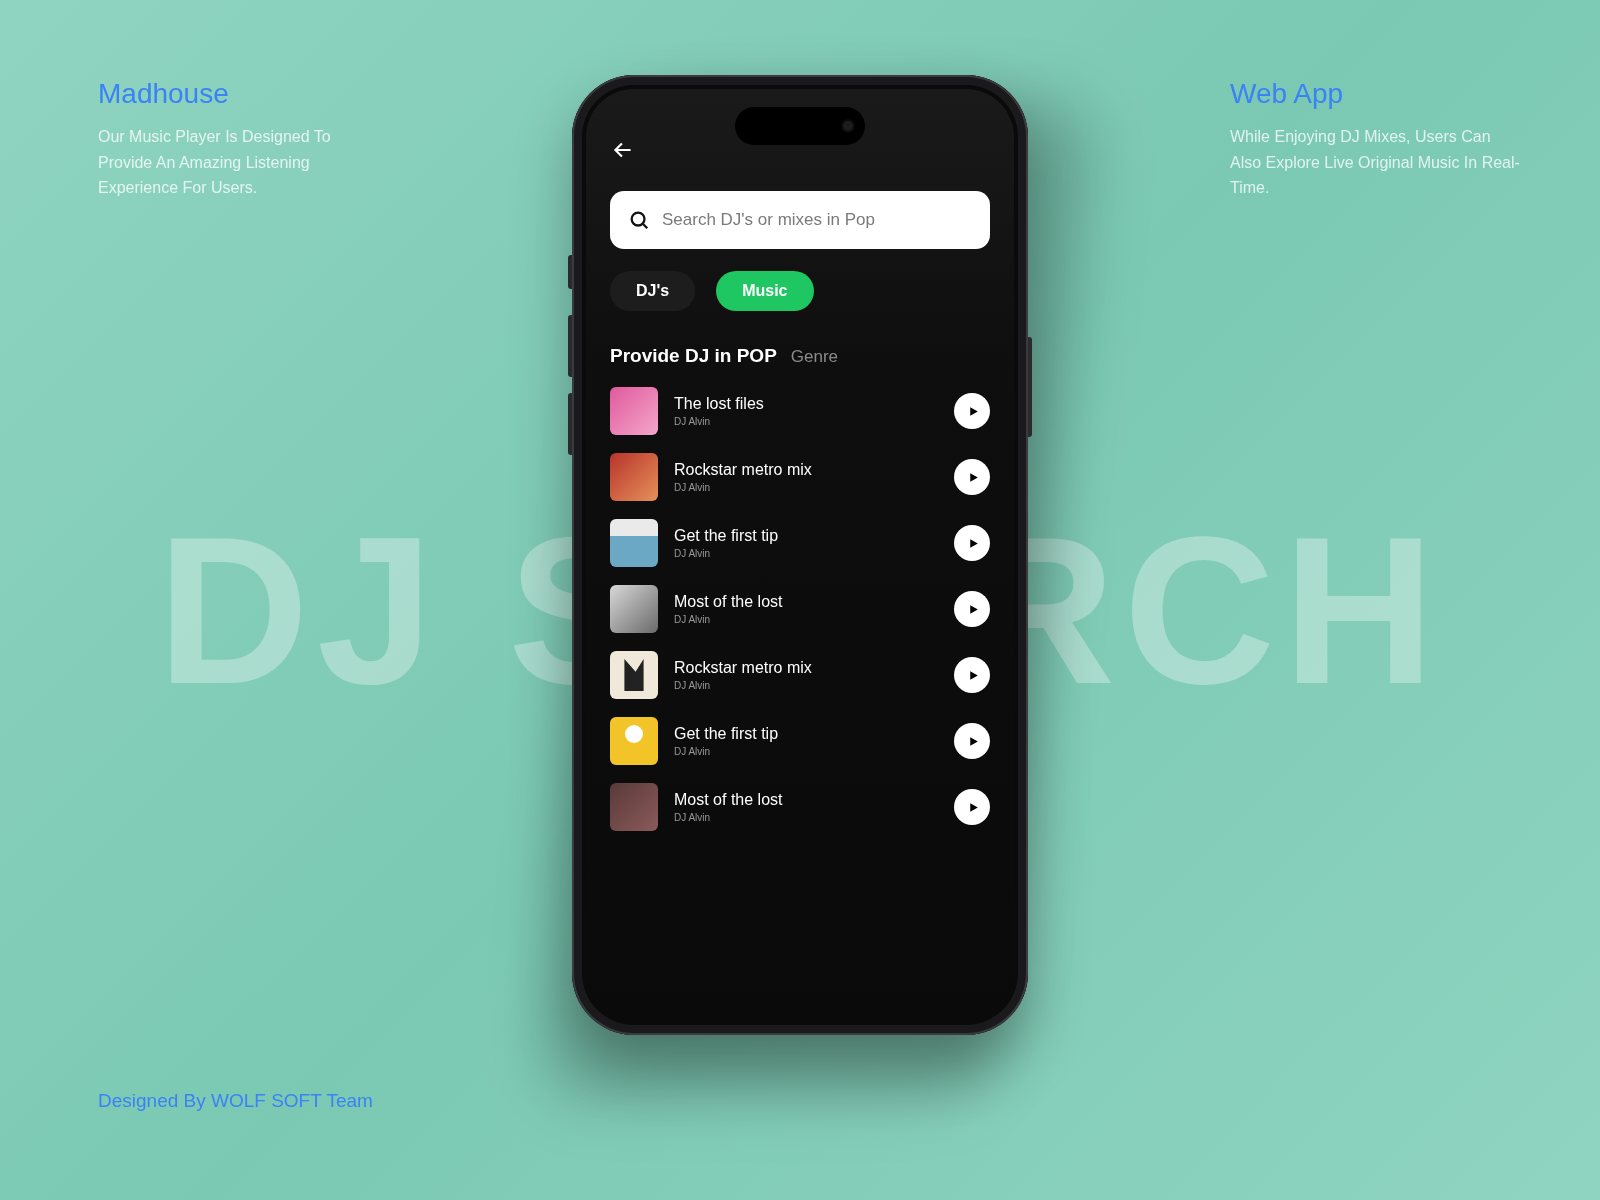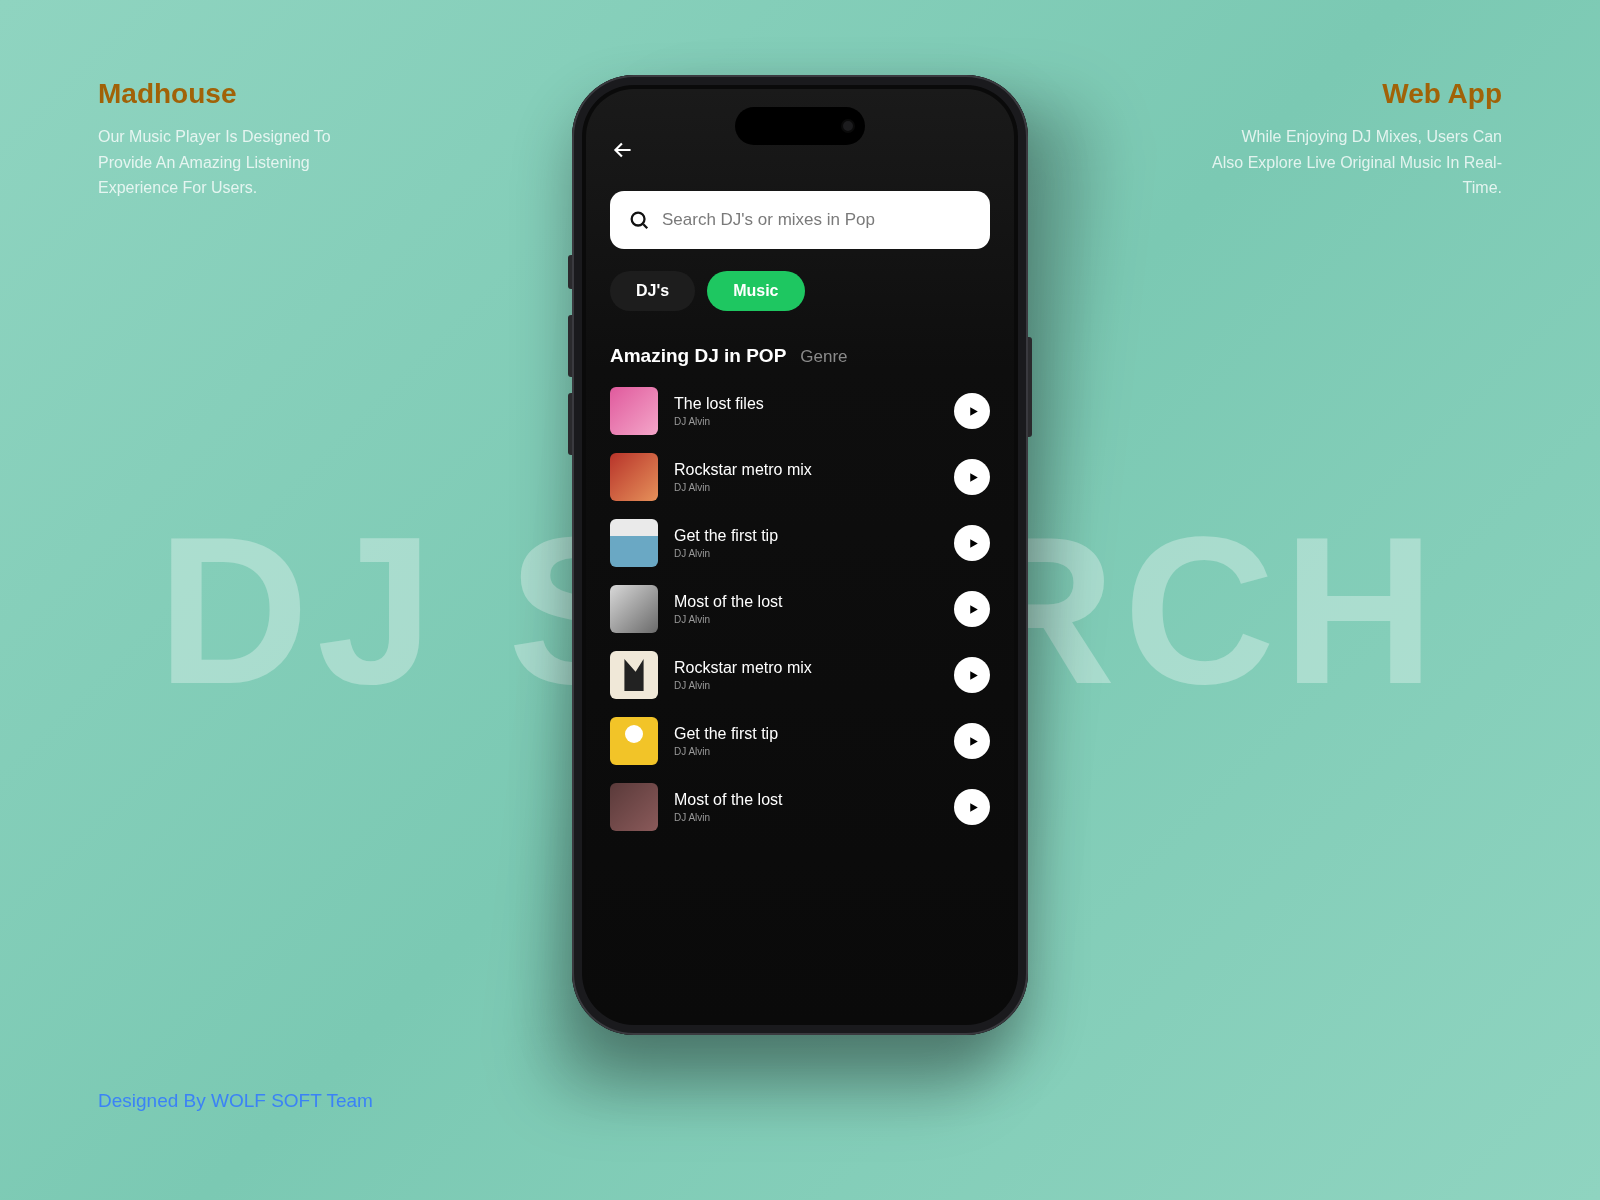--- a/index.html
+++ b/index.html
@@ -25,28 +25,27 @@
     }
     .left-block {
       position: absolute;
       top: 78px;
       left: 98px;
       max-width: 290px;
     }
     .right-block {
       position: absolute;
       top: 78px;
-      right: 98px;
+      right: 80px;
       max-width: 290px;
-      text-align: right;
     }
     .block-title {
       font-size: 28px;
-      font-weight: 700;
-      color: #a16207;
+      font-weight: 400;
+      color: #3b82f6;
       margin-bottom: 14px;
     }
     .block-desc {
       font-size: 16px;
       line-height: 1.6;
       color: rgba(255,255,255,0.78);
       font-weight: 400;
     }
     .credit {
       position: absolute;
@@ -130,21 +129,21 @@
     .search-bar svg { width: 22px; height: 22px; flex-shrink: 0; }
     .search-bar input {
       border: none;
       outline: none;
       font-size: 17px;
       color: #333;
       width: 100%;
       background: transparent;
     }
     .search-bar input::placeholder { color: #7a7a7a; }
-    .pills { display: flex; gap: 12px; margin-bottom: 34px; }
+    .pills { display: flex; gap: 21px; margin-bottom: 34px; }
     .pill {
       padding: 11px 26px;
       border-radius: 24px;
       font-size: 16px;
       font-weight: 600;
       cursor: pointer;
     }
     .pill.dark { background: #1d1d1d; color: #fff; }
     .pill.green { background: #1ec761; color: #fff; }
     .section-header {
@@ -222,21 +221,21 @@
           </svg>
         <input type="text" placeholder="Search DJ's or mixes in Pop" style="">
       </div>
 
       <div class="pills">
         <div class="pill dark">DJ's</div>
         <div class="pill green">Music</div>
       </div>
 
       <div class="section-header">
-        <span class="section-title">Amazing DJ in POP</span>
+        <span class="section-title">Provide DJ in POP</span>
         <span class="section-sub">Genre</span>
       </div>
 
       <div class="track-list">
         <div class="track-item">
           <div class="track-thumb thumb-0"></div>
           <div class="track-info">
             <span class="track-title">The lost files</span>
             <span class="track-artist">DJ Alvin</span>
           </div>

